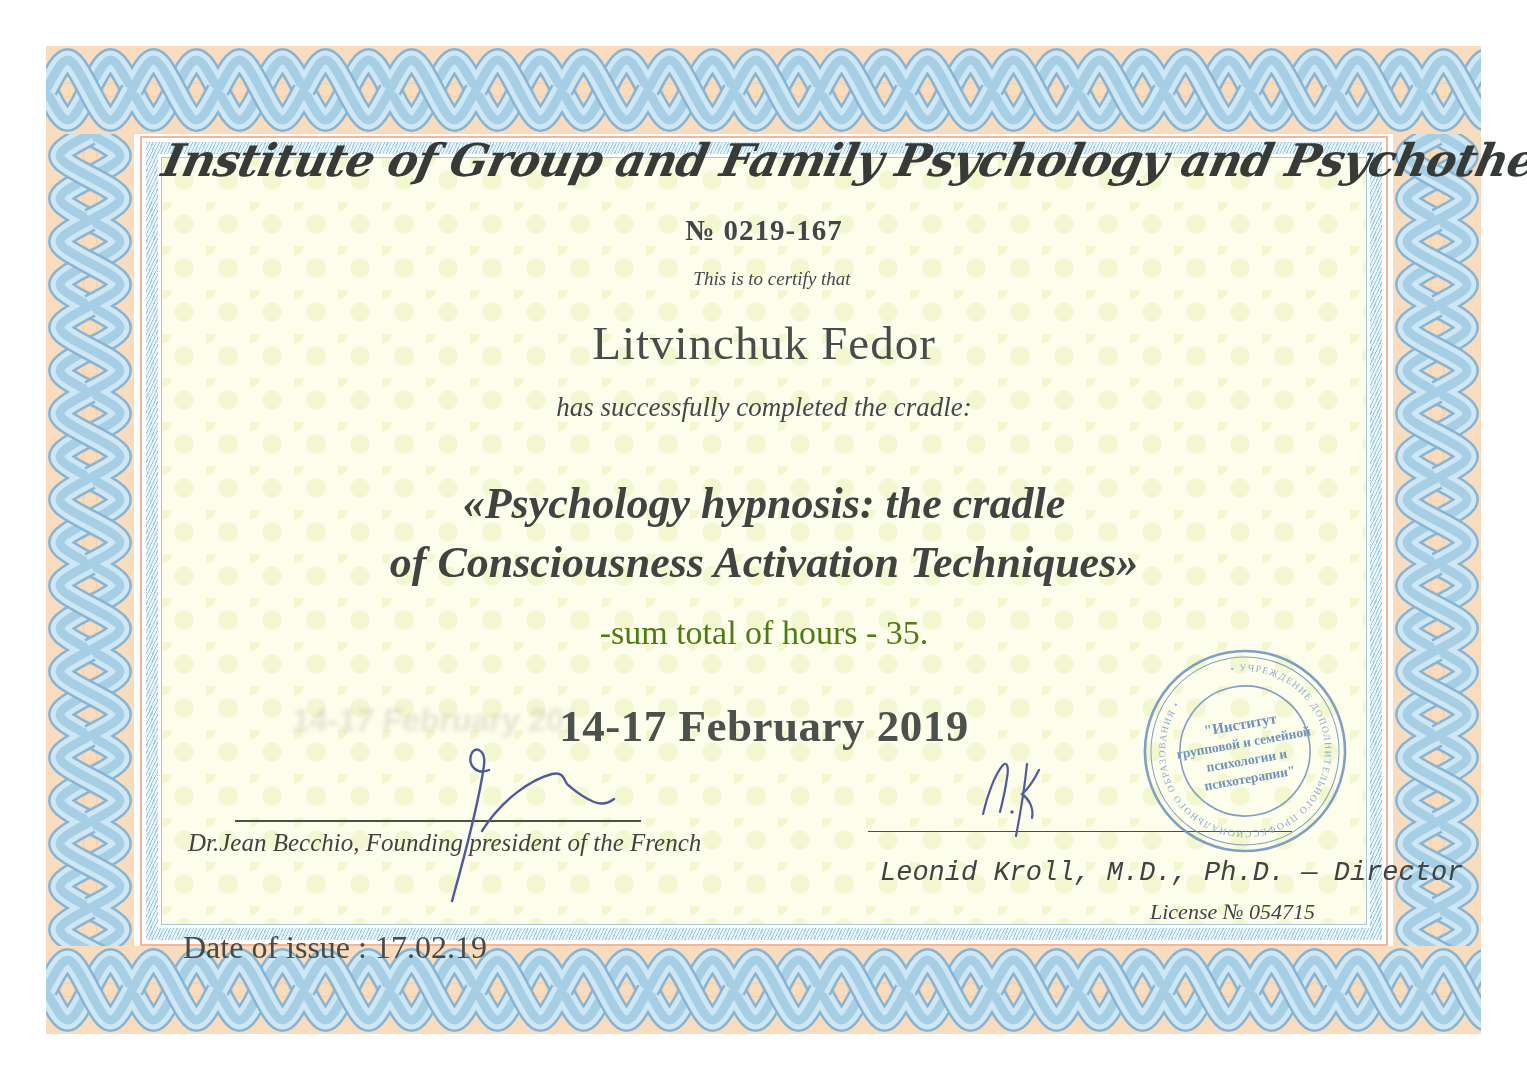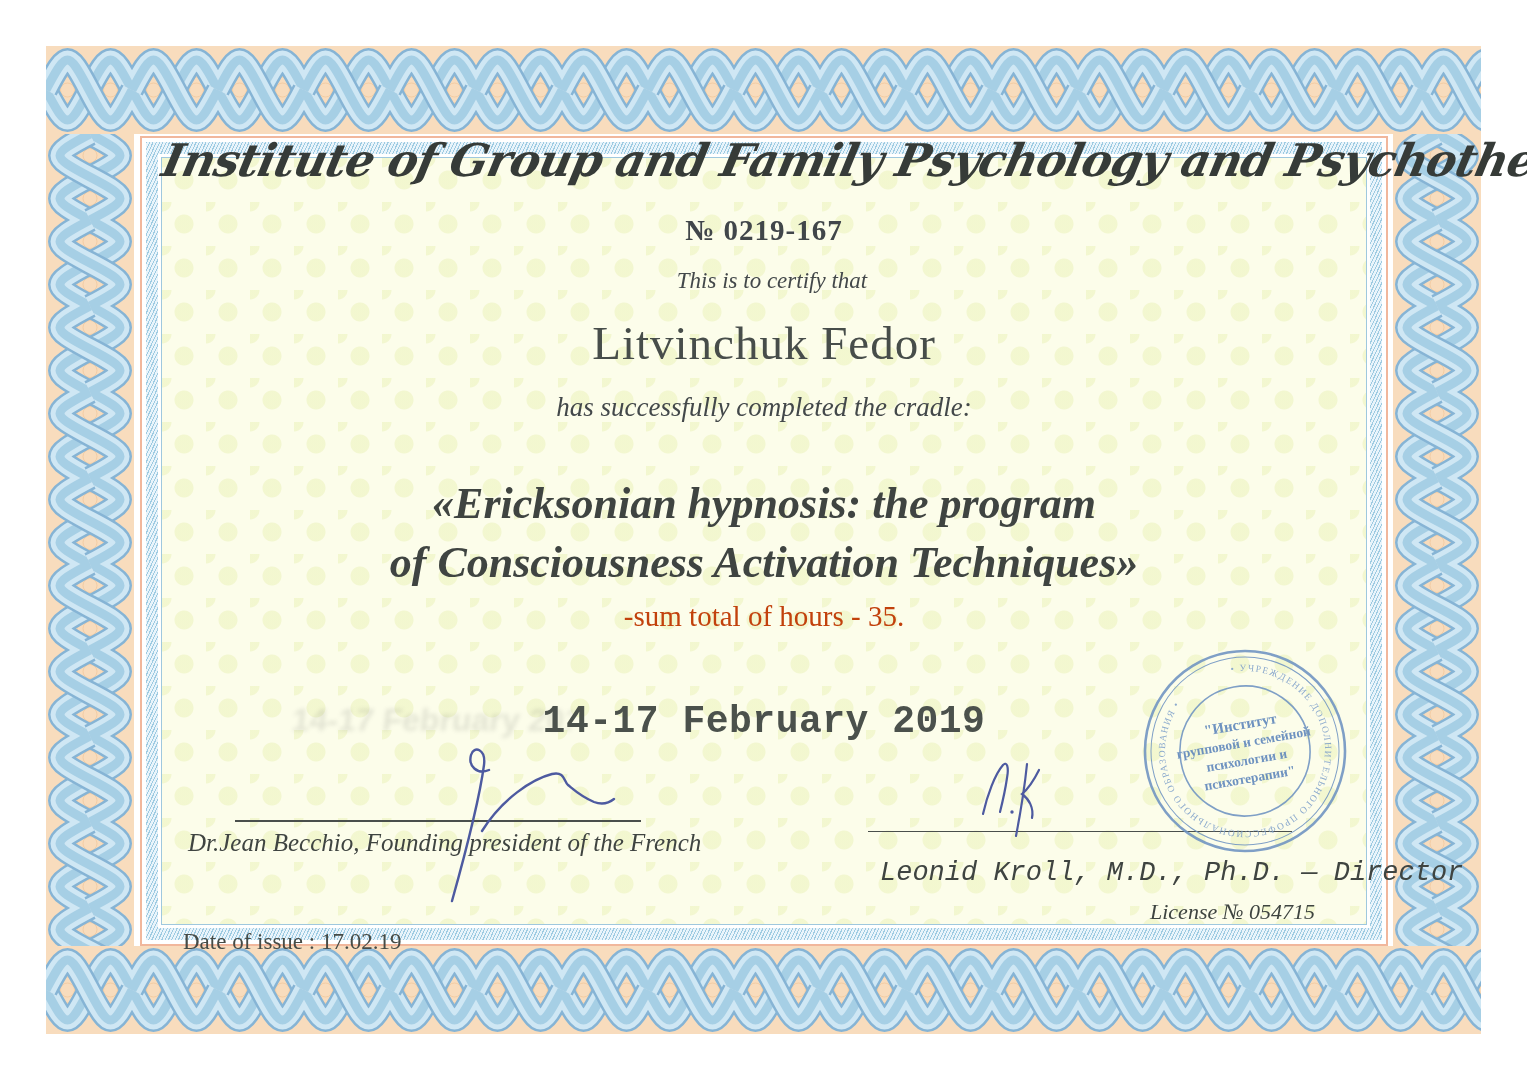--- a/index.html
+++ b/index.html
@@ -27,39 +27,39 @@
       radial-gradient(circle at 0px 0px, rgba(214,228,130,0.25) 0 9px, rgba(214,228,130,0) 10px),
       radial-gradient(circle at 22px 22px, rgba(214,228,130,0.25) 0 9px, rgba(214,228,130,0) 10px);
     background-size:44px 44px;}
   
   .cline{position:absolute;left:163px;right:162px;text-align:center;white-space:nowrap;}
   .header-script{top:134px;
     font-family:"DejaVu Serif", serif;font-style:italic;font-weight:bold;
     font-size:45px;letter-spacing:-1px;color:#363b38;
     transform:skewX(-12deg);}
   .cert-number{top:214px;font-weight:bold;font-size:29px;letter-spacing:1px;color:#41464a;}
-  .certify{top:268px;font-style:italic;font-size:23px;color:#43484a;padding-left:16px;}
+  .certify{top:268px;font-style:italic;font-size:19px;color:#43484a;padding-left:16px;}
   .name{top:316px;font-size:47px;letter-spacing:1px;color:#474d4a;}
   .completed{top:392px;font-style:italic;font-size:27px;color:#43484a;}
   .program{top:474px;font-style:italic;font-weight:bold;font-size:44px;line-height:59px;color:#3f4441;}
-  .hours{top:600px;font-size:29px;color:#c2410c;}
-  .dates{top:700px;font-family:Liberation Mono, monospace;font-weight:bold;
-    font-size:38px;letter-spacing:0.5px;color:#4b514c;}
+  .hours{top:614px;font-size:34px;color:#4d7c0f;}
+  .dates{top:700px;font-family:Liberation Serif, serif;font-weight:bold;
+    font-size:45px;letter-spacing:0.5px;color:#4b514c;}
   .ghost{position:absolute;left:292px;top:702px;width:280px;overflow:hidden;
     font-family:"Liberation Sans", sans-serif;font-weight:bold;font-size:32px;
     color:#6b6f66;opacity:0.17;filter:blur(2px);transform:skewX(-6deg);
     white-space:nowrap;text-align:left;}
   .sig-line{position:absolute;border-top:2px solid #4a4f4c;}
   .sig-line-left{left:235px;top:820px;width:406px;}
   .sig-line-right{left:868px;top:831px;width:424px;border-top-width:1.5px;}
   .caption{position:absolute;font-style:italic;color:#3f4441;}
   .caption-left{left:188px;top:827px;font-size:25px;line-height:32px;text-align:center;}
   .caption-right{left:880px;top:858px;font-size:27px;font-family:Liberation Mono, monospace;}
   .license{position:absolute;left:1150px;top:899px;font-style:italic;font-size:22px;color:#3e4440;z-index:6;}
-  .issue-date{position:absolute;left:183px;top:929px;font-size:23px;color:#464b46;z-index:6;}
+  .issue-date{position:absolute;left:183px;top:929px;font-size:32px;color:#464b46;z-index:6;}
   .sig-svg{position:absolute;z-index:5;}
   .stamp-svg{position:absolute;left:1134px;top:640px;z-index:3;opacity:0.88;}
 </style>
 </head>
 <body>
 
 <div class="certificate">
 
   <svg width="0" height="0" style="position:absolute" aria-hidden="true">
     <defs>
@@ -121,21 +121,21 @@
   <div class="frame-salmon"></div>
   <div class="frame-hatch"></div>
   <div class="frame-line"></div>
 
   <div class="cline header-script">Institute of Group and Family Psychology and Psychotherapy</div>
   <div class="cline cert-number">№ 0219-167</div>
   <div class="cline certify">This is to certify that</div>
   <div class="cline name">Litvinchuk Fedor</div>
   <div class="cline completed">has successfully completed the cradle:</div>
   <div class="cline program">
-    <div>«Ericksonian hypnosis: the program</div>
+    <div>«Psychology hypnosis: the cradle</div>
     <div>of Consciousness Activation Techniques»</div>
   </div>
   <div class="cline hours">-sum total of hours - 35.</div>
   <div class="ghost">14-17 February 2019</div>
   <div class="cline dates">14-17 February 2019</div>
 
   <svg class="stamp-svg" width="222" height="222" viewBox="0 0 222 222">
     <g transform="rotate(-10 111 111)" fill="none" stroke="#6e93c2">
       <circle cx="111" cy="111" r="100" stroke-width="2.6"></circle>
       <circle cx="111" cy="111" r="94" stroke-width="1"></circle>

